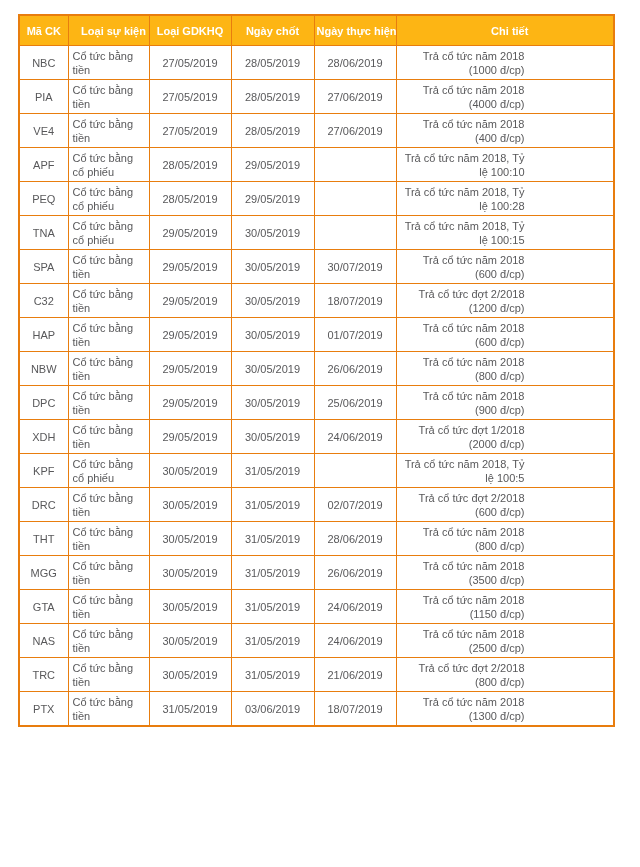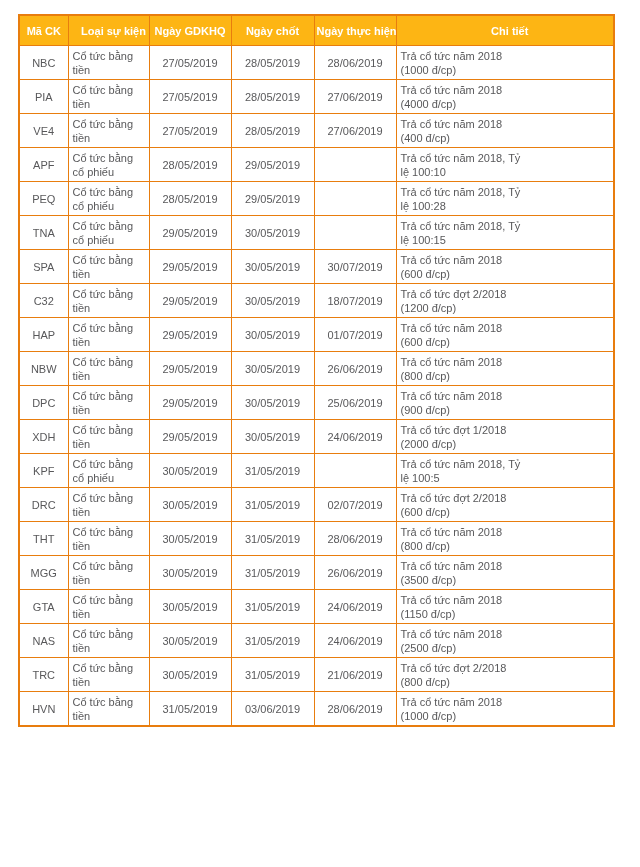--- a/index.html
+++ b/index.html
@@ -41,42 +41,42 @@
   th.al{text-align:center;padding-left:12px;}
   td{
     color:var(--cell-text,#58585A);
     height:31px;
     text-align:center;
   }
   td.al{text-align:left;padding-left:4px;}
   .detail-text{
     display:inline-block;
     max-width:124px;
-    text-align:left;
+    text-align:right;
     vertical-align:middle;
   }
 </style>
 </head>
 <body>
 
 <div class="page">
   <table class="events">
     <colgroup>
       <col class="c1">
         <col class="c2">
         <col class="c3">
         <col class="c4">
         <col class="c5">
         <col class="c6">
     </colgroup>
     <thead>
       <tr>
         <th>Mã CK</th>
         <th class="al">Loại sự kiện</th>
-        <th>Ngày GDKHQ</th>
+        <th>Loại GDKHQ</th>
         <th>Ngày chốt</th>
         <th>Ngày thực hiện</th>
         <th class="al">Chi tiết</th>
       </tr>
     </thead>
     <tbody id="table-body">
         <tr>
           <td>NBC</td>
           <td class="al">Cổ tức bằng tiền</td>
           <td>27/05/2019</td>
@@ -222,22 +222,22 @@
         </tr>
         <tr>
           <td>TRC</td>
           <td class="al">Cổ tức bằng tiền</td>
           <td>30/05/2019</td>
           <td>31/05/2019</td>
           <td>21/06/2019</td>
           <td class="al"><span class="detail-text">Trả cổ tức đợt 2/2018 (800 đ/cp)</span></td>
         </tr>
         <tr>
-          <td>HVN</td>
+          <td>PTX</td>
           <td class="al">Cổ tức bằng tiền</td>
           <td>31/05/2019</td>
           <td>03/06/2019</td>
-          <td>28/06/2019</td>
-          <td class="al"><span class="detail-text">Trả cổ tức năm 2018 (1000 đ/cp)</span></td>
+          <td>18/07/2019</td>
+          <td class="al"><span class="detail-text">Trả cổ tức năm 2018 (1300 đ/cp)</span></td>
         </tr>
       </tbody>
   </table>
 </div>
 
 </body></html>

